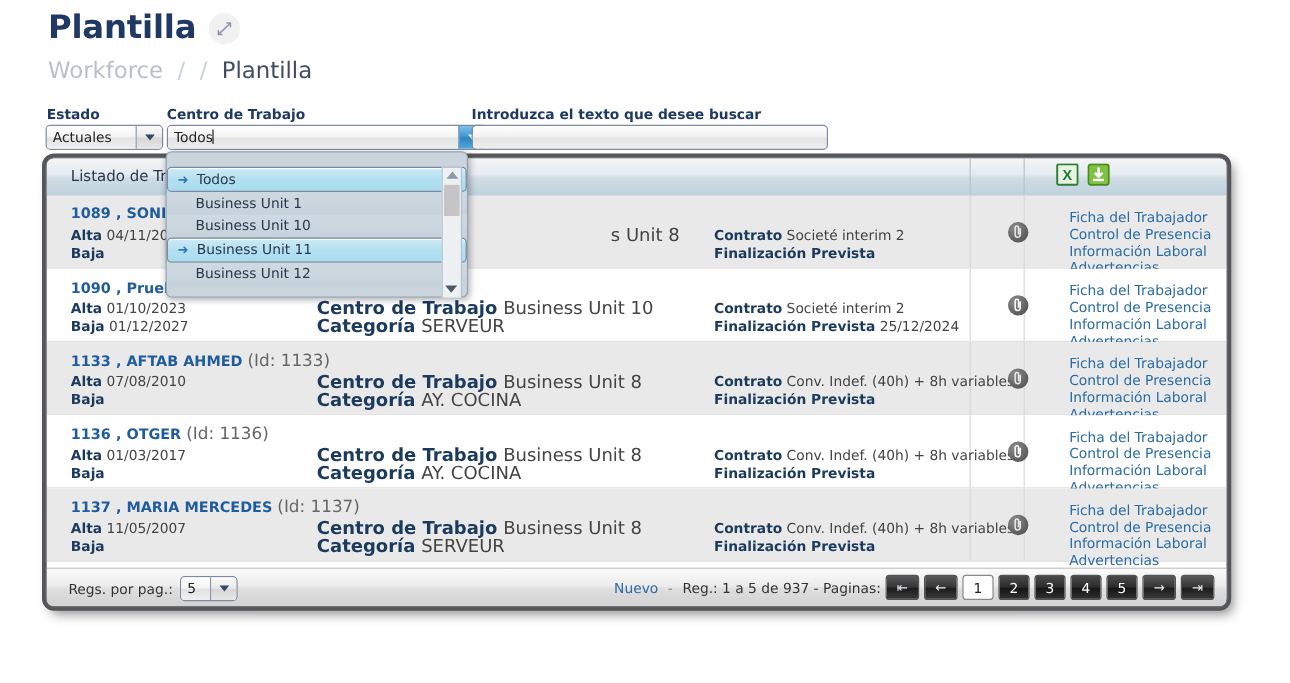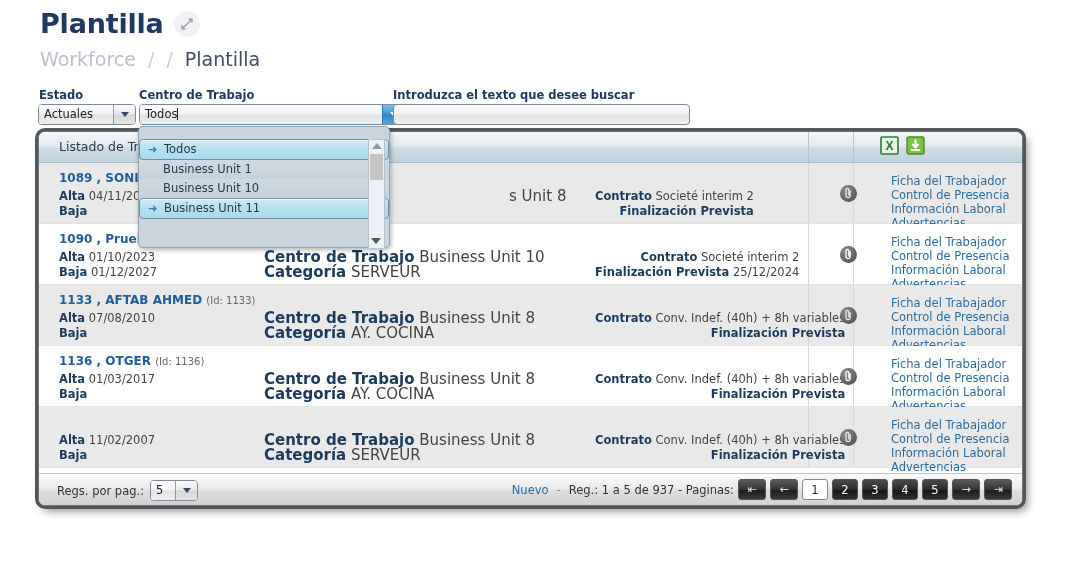--- a/index.html
+++ b/index.html
@@ -81,24 +81,24 @@
   .ph-icons{position:absolute;right:97px;top:4px;display:flex;gap:7px;}
   .ico-btn{width:19px;height:19px;cursor:pointer;}
 
   
   .row{
     position:relative;height:60px;border-bottom:1px solid #e2e2e2;
     background:#ffffff;
   }
   .row.alt{background:#e9e9e9;}
   .r-name{position:absolute;left:20px;top:8px;font-size:12px;font-weight:bold;color:#1f5c9c;white-space:nowrap;}
-  .r-id{font-weight:normal;color:#666;font-size:10px;}
+  .r-id{font-weight:normal;color:#666;font-size:14px;}
   .r-c1{position:absolute;left:20px;top:26px;font-size:11.5px;line-height:15px;color:#444;}
   .r-c2{position:absolute;left:225px;top:26px;font-size:15px;line-height:15px;color:#444;}
-  .r-c3{position:absolute;left:556px;top:26px;font-size:11.5px;line-height:15px;color:#444;text-align:right;}
+  .r-c3{position:absolute;left:556px;top:26px;font-size:11.5px;line-height:15px;color:#444;}
   .r-c1 b,.r-c2 b,.r-c3 b{color:#1b3a5c;}
   .col-div{position:absolute;top:0;bottom:0;width:1px;background:#d8d8d8;}
   .clip-cell{position:absolute;left:787px;top:0;bottom:0;width:45px;display:flex;align-items:center;justify-content:center;}
   .links{position:absolute;left:852px;top:11px;font-size:11.5px;line-height:14px;}
   .links a{display:block;color:#2b6ca3;text-decoration:none;cursor:pointer;}
 
   
   .clip{width:17px;height:17px;border-radius:50%;
     background:radial-gradient(circle at 35% 30%,#8d8d8d,#5c5c5c 70%,#4a4a4a 100%);
     display:flex;align-items:center;justify-content:center;}
@@ -361,22 +361,26 @@
           <a>Ficha del Trabajador</a>
           <a>Control de Presencia</a>
           <a>Información Laboral</a>
           <a>Advertencias</a>
         </div>
       </div>
 
       <div class="row alt">
         <div class="col-div" style="left:769px;"></div>
         <div class="col-div" style="left:814px;"></div>
+        <div class="r-name">
+          <span>1137</span> , <span>MARIA MERCEDES</span>
+          <span class="r-id">(<span>Id:</span> <span>1137</span>)</span>
+        </div>
         <div class="r-c1">
-          <div><b>Alta</b> <span>11/02/2007</span></div>
+          <div><b>Alta</b> <span>11/05/2007</span></div>
           <div><b>Baja</b> <span></span></div>
         </div>
         <div class="r-c2">
           <div><b>Centro de Trabajo</b> <span>Business Unit 8</span></div>
           <div><b>Categoría</b> <span>SERVEUR</span></div>
         </div>
         <div class="r-c3">
           <div><b>Contrato</b> <span>Conv. Indef. (40h) + 8h variables</span></div>
           <div><b>Finalización Prevista</b> <span></span></div>
         </div>
@@ -436,20 +440,23 @@
       <div class="dd-item">
         <span>Business Unit 1</span>
       </div>
       <div class="dd-item">
         <span>Business Unit 10</span>
       </div>
       <div class="dd-item sel">
         <span class="mk">➜</span>
         <span>Business Unit 11</span>
       </div>
+      <div class="dd-item">
+        <span>Business Unit 12</span>
+      </div>
       <div class="dd-sb">
         <div class="tri up"></div>
         <div class="thumb"></div>
         <div class="dn"></div>
       </div>
     </div>
   </div>
 
 </div>
 

